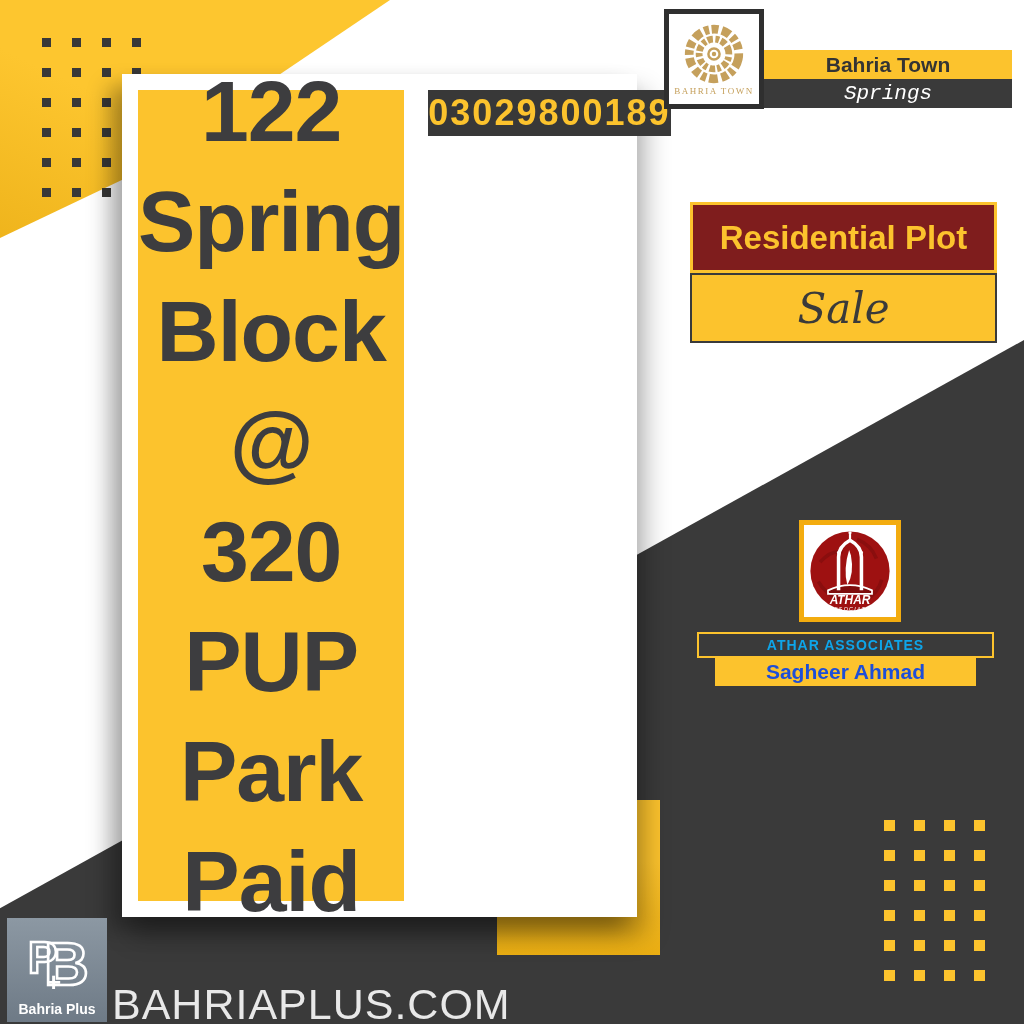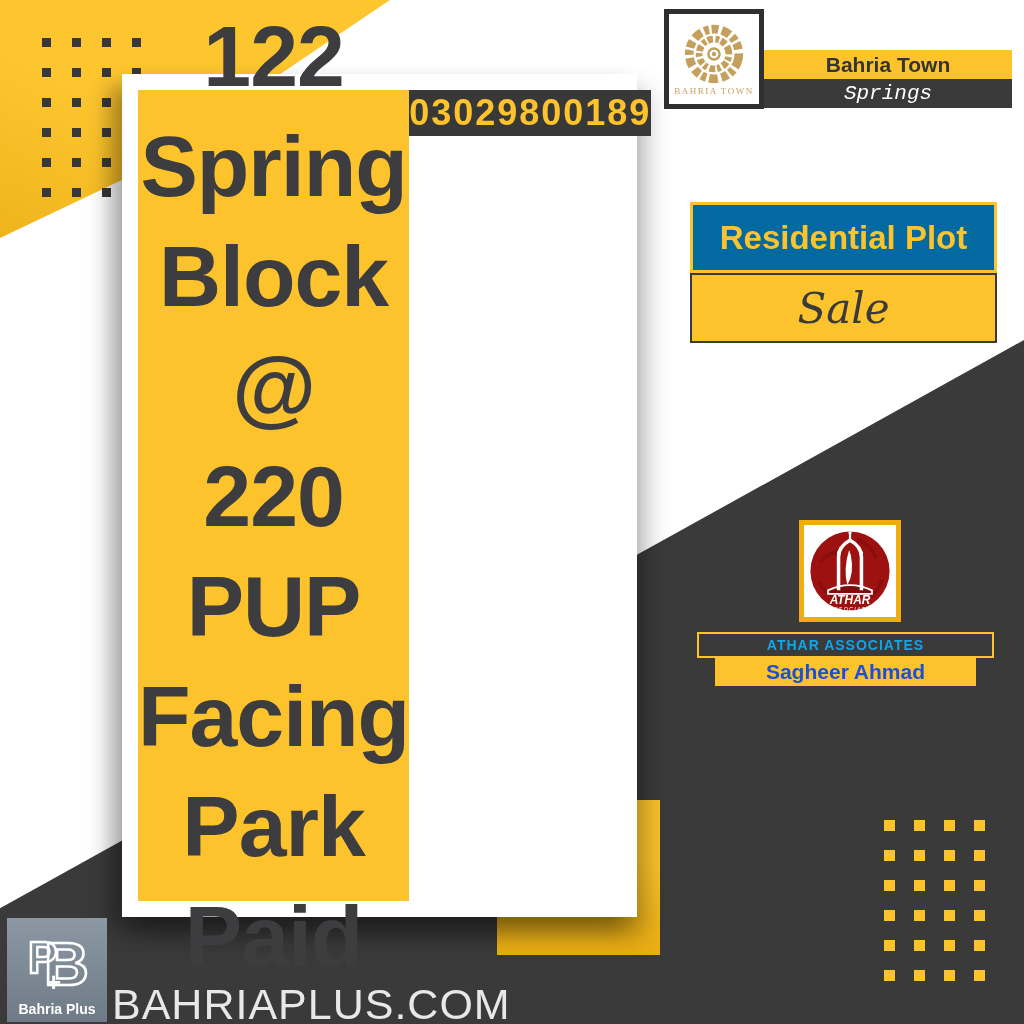--- a/index.html
+++ b/index.html
@@ -51,21 +51,21 @@
   .card-yellow {
     flex:1; background:#fcc32d;
     display:flex; align-items:center; justify-content:center;
   }
   .headline {
     text-align:center; font-weight:bold; font-size:86px; line-height:110px;
     color:#3d3d3f; letter-spacing:-1px;
   }
   .phone-bar {
     height:46px; background:#383838;
-    display:flex; align-items:center; justify-content:flex-end;
+    display:flex; align-items:center; justify-content:flex-end;margin-left:24px;
   }
   .phone-bar span {
     color:#fcc32d; font-weight:bold; font-size:36px; letter-spacing:2px;
   }
 
   
   .bt-bar-yellow {
     left:764px; top:50px; width:248px; height:29px; background:#fcc32d;
     display:flex; align-items:center; justify-content:center; z-index:6;
   }
@@ -85,21 +85,21 @@
     z-index:7;
   }
   .bt-logo-caption {
     font-family:"Liberation Serif", serif; font-size:9px; letter-spacing:1.5px;
     color:#c5a05c; margin-top:1px; white-space:nowrap;
   }
 
   
   .type-box {
     left:690px; top:202px; width:307px; height:71px;
-    background:#0369a1; border:3px solid #fcc32d;
+    background:#7f1d1d; border:3px solid #fcc32d;
     display:flex; align-items:center; justify-content:center; z-index:6;
   }
   .type-box span { color:#fcc32d; font-weight:bold; font-size:33px; }
   .sale-box {
     left:690px; top:273px; width:307px; height:70px;
     background:#fcc32d; border:2px solid #3a3a3a;
     display:flex; align-items:center; justify-content:center; z-index:6;
   }
   .sale-box span {
     font-family:"DejaVu Serif", serif; font-style:italic;
@@ -195,22 +195,21 @@
   </div>
 
 <div class="abs behind-rect"></div>
 <div class="abs card">
   <div class="card-inner">
     <div class="card-yellow">
       <div class="headline">
         <div>122</div>
         <div>Spring</div>
         <div>Block @</div>
-        <div>220 PUP</div>
-        <div>Facing</div>
+        <div>320 PUP</div>
         <div>Park Paid</div>
       </div>
     </div>
     <div class="phone-bar">
       <span>03029800189</span>
     </div>
   </div>
 </div>
 
 <div class="abs bt-bar-yellow">

